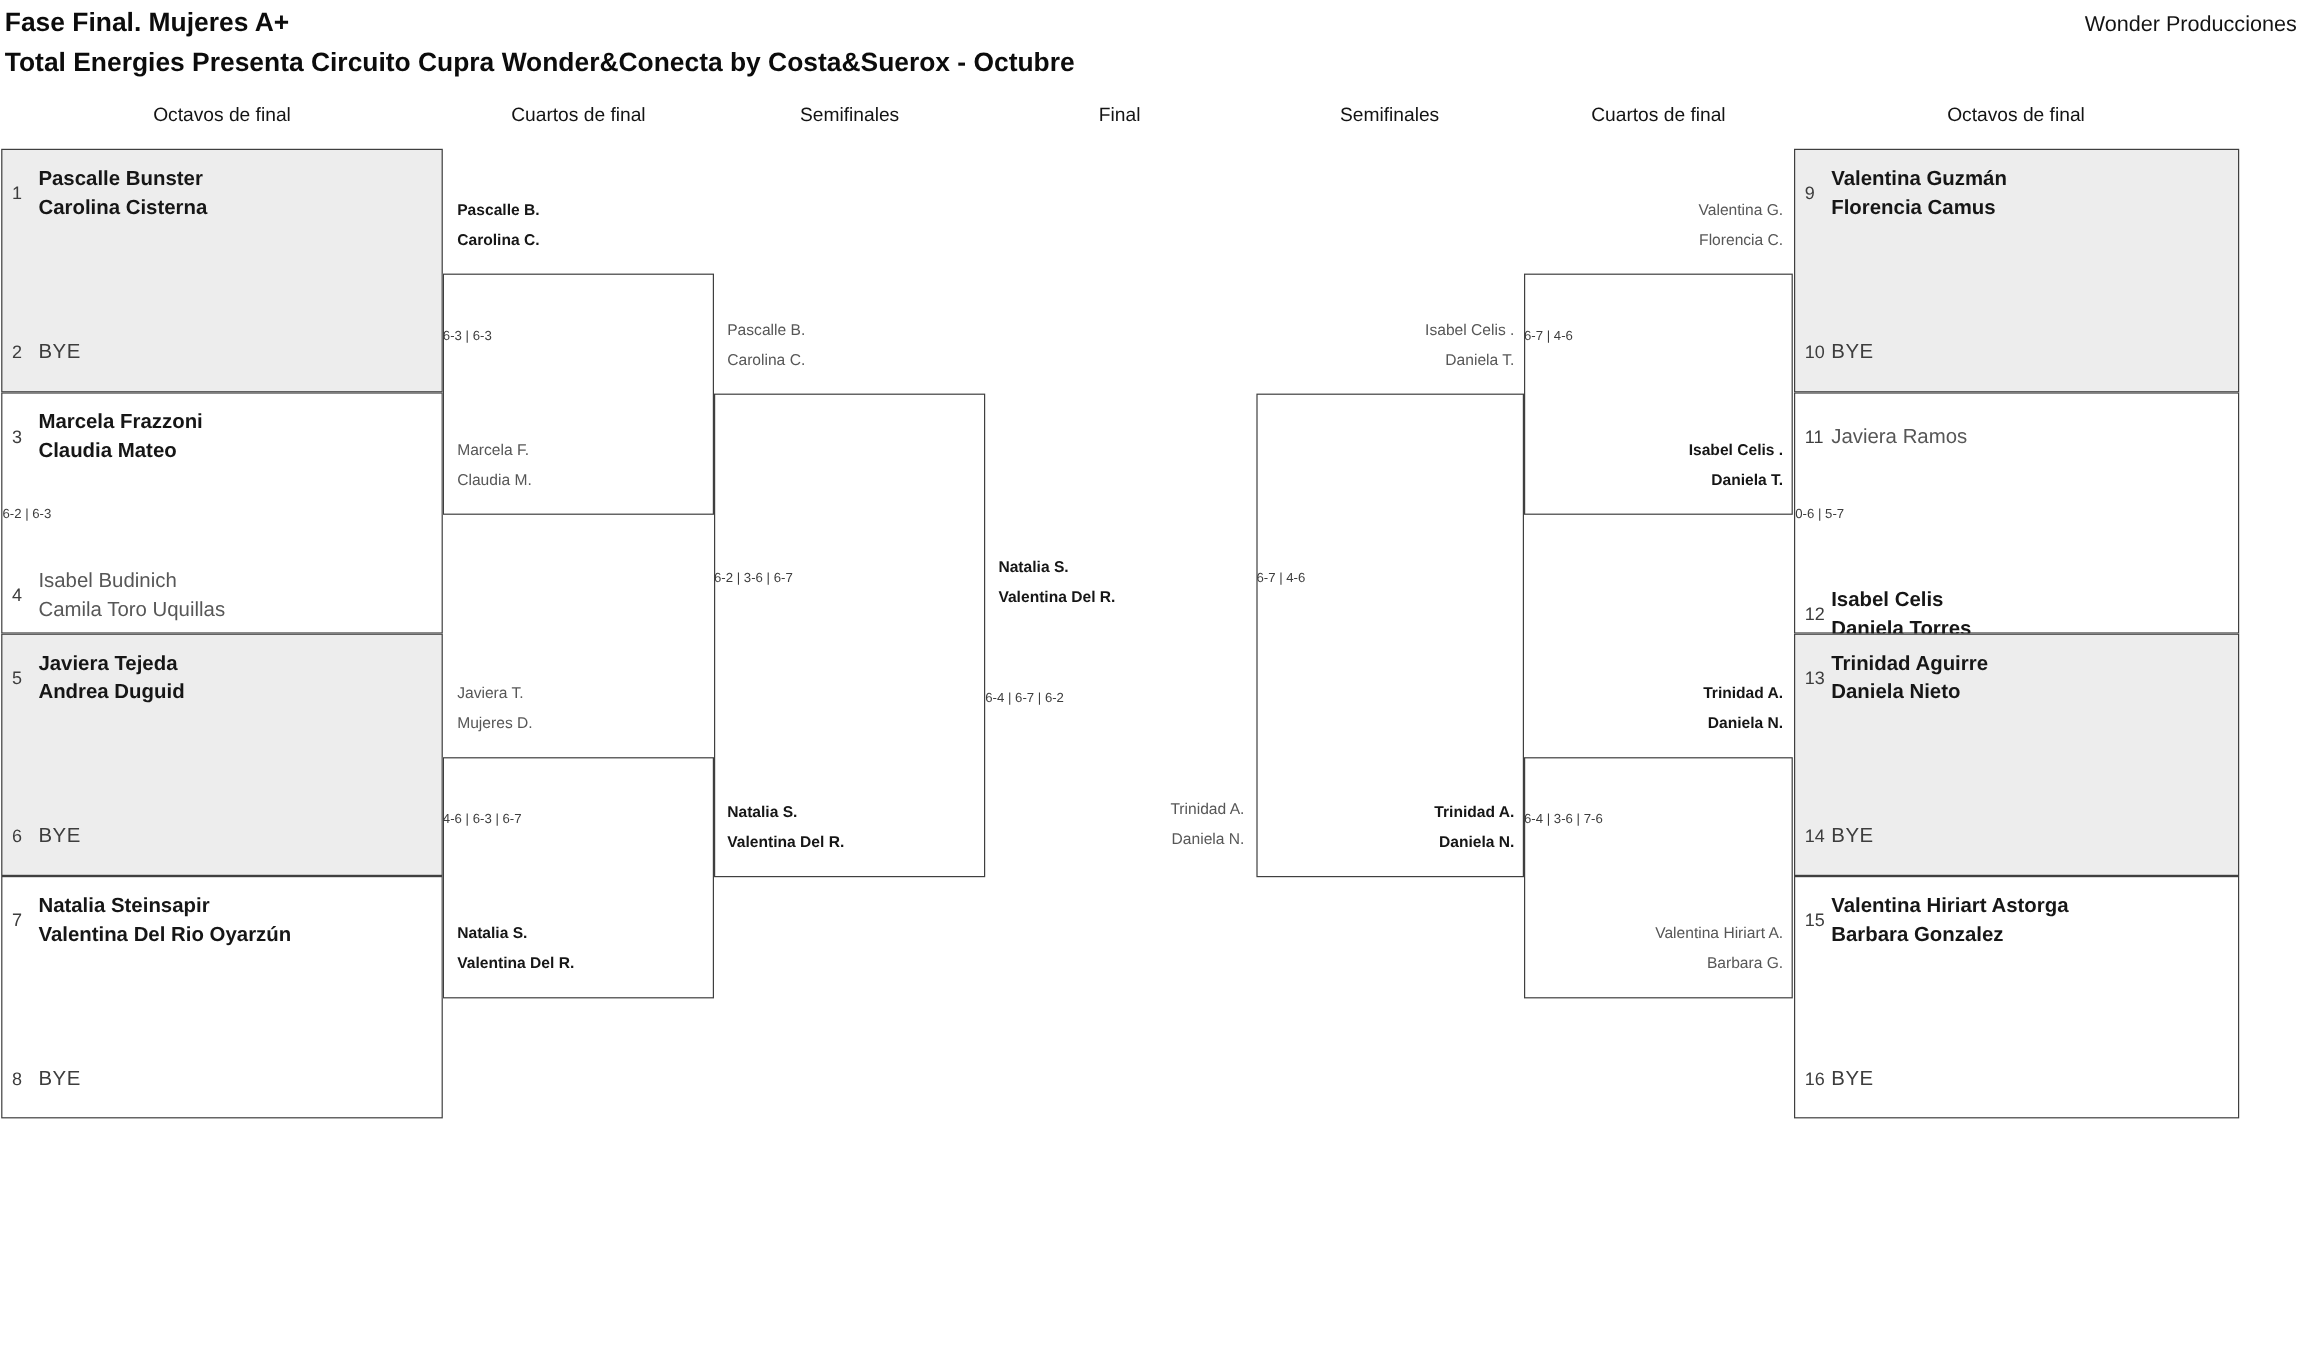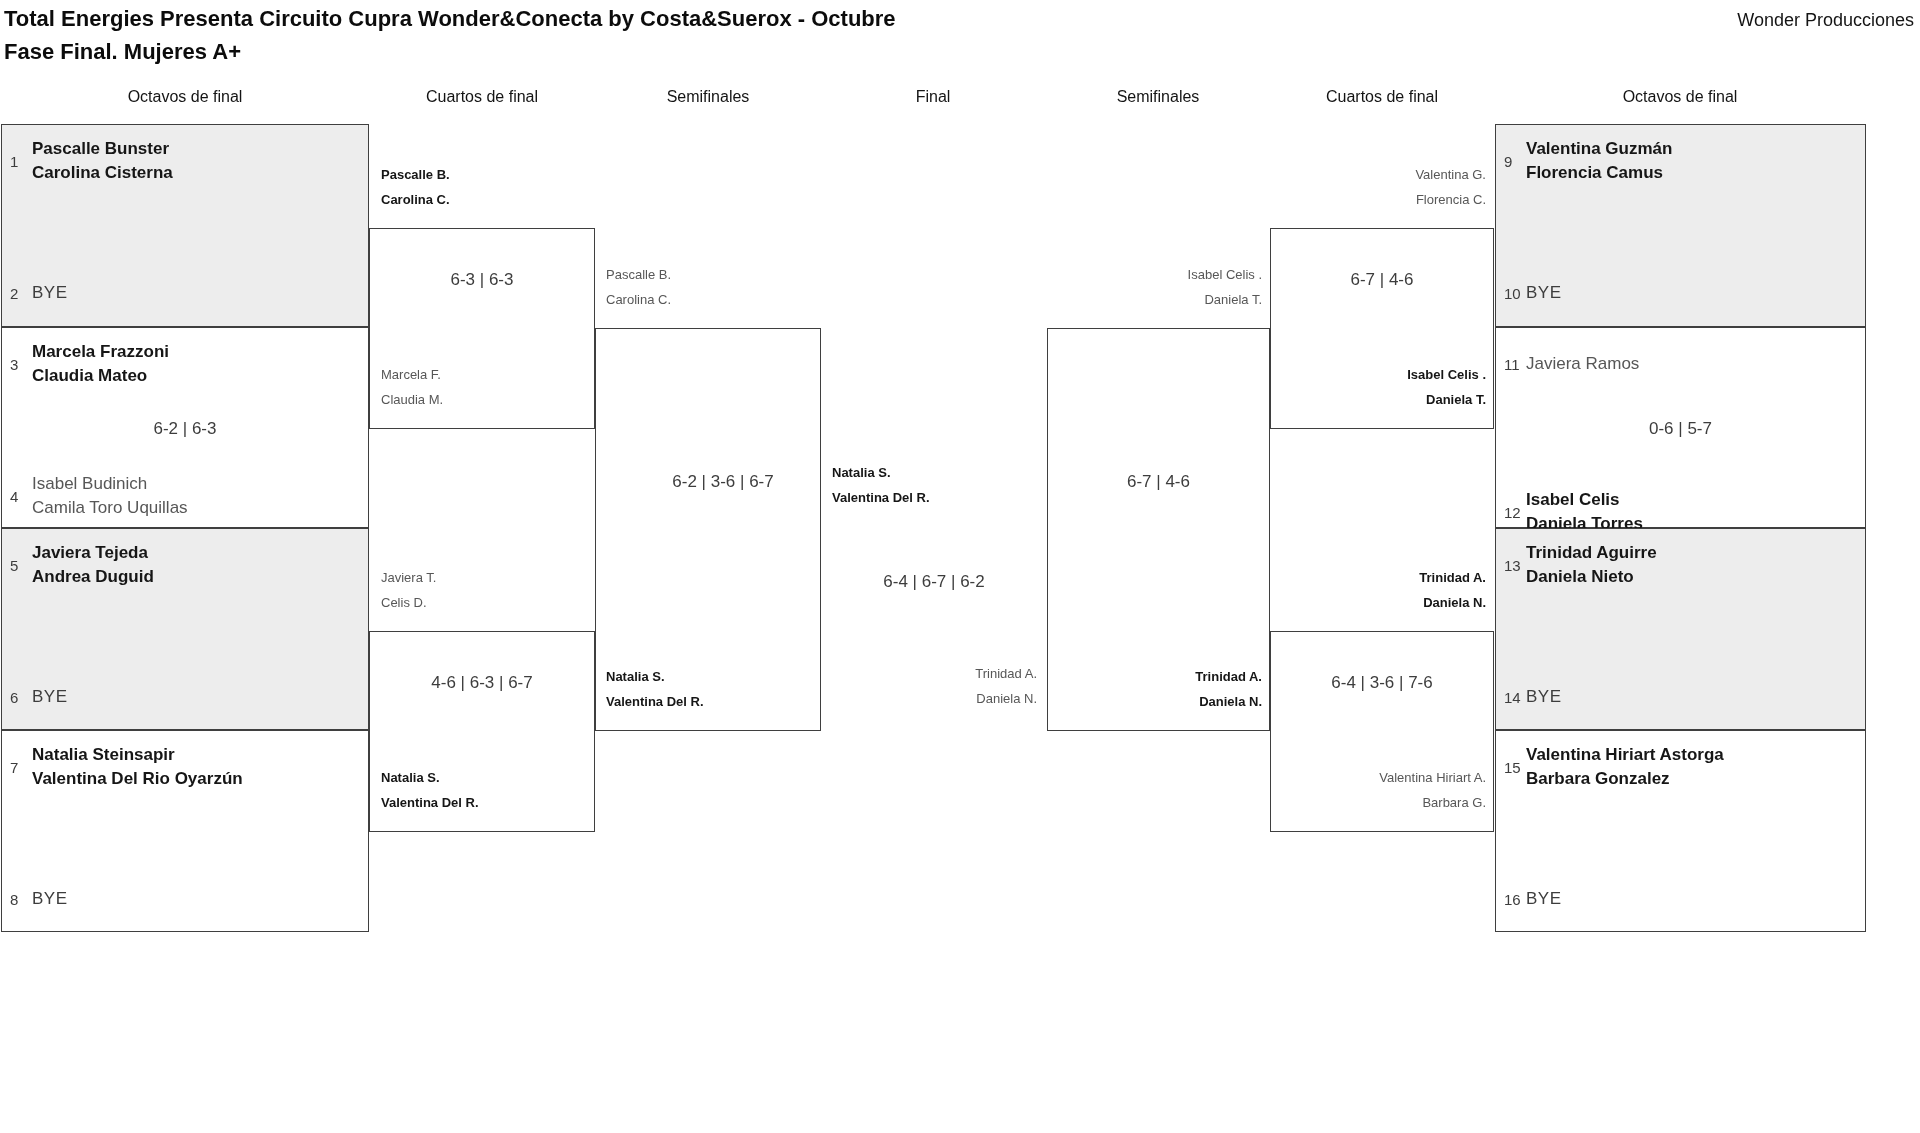--- a/index.html
+++ b/index.html
@@ -12,32 +12,32 @@
        transform:translateX(-50%);white-space:nowrap;}
   .box{position:absolute;box-sizing:border-box;border:1px solid var(--border,#3f3f3f);background:#fff;}
   .box.shaded{background:var(--shade,#ededed);}
   .slot{position:absolute;left:0;width:100%;height:48px;display:flex;align-items:center;
         padding-left:8px;box-sizing:border-box;}
   .seed{flex:none;width:22px;font-size:15px;color:var(--muted,#3d3d3d);}
   .names{font-size:17px;line-height:24px;white-space:nowrap;}
   .winner{font-weight:700;color:var(--win,#161616);}
   .loser{font-weight:400;color:var(--lose,#575757);}
   .bye{font-weight:400;color:var(--muted,#3d3d3d);letter-spacing:.5px;}
-  .score{position:absolute;font-size:17px;color:var(--muted,#3d3d3d);text-align:center;
+  .score{position:absolute;font-size:11px;color:var(--muted,#3d3d3d);
          transform:translateY(-50%);white-space:nowrap;}
   .label{position:absolute;font-size:13px;line-height:25px;white-space:nowrap;}
   .alignR{text-align:right;}
 </style>
 </head>
 <body>
 
 <div class="page">
   <div class="title">
+    <div>Fase Final. Mujeres A+</div>
     <div>Total Energies Presenta Circuito Cupra Wonder&amp;Conecta by Costa&amp;Suerox - Octubre</div>
-    <div>Fase Final. Mujeres A+</div>
   </div>
   <div class="organizer">Wonder Producciones</div>
   <div id="bracket" style="position:absolute;left:0;top:0;width:100%;height:100%;">
       <div class="hdr" style="left: 185px;">Octavos de final</div>
       <div class="hdr" style="left: 482px;">Cuartos de final</div>
       <div class="hdr" style="left: 708px;">Semifinales</div>
       <div class="hdr" style="left: 933px;">Final</div>
       <div class="hdr" style="left: 1158px;">Semifinales</div>
       <div class="hdr" style="left: 1382px;">Cuartos de final</div>
       <div class="hdr" style="left: 1680px;">Octavos de final</div>
@@ -170,21 +170,21 @@
         <div class="lline">Carolina C.</div>
       </div>
       <div class="label loser" style="left: 381px; top: 362px; width: 206px;">
         <div class="lline">Marcela F.</div>
         <div class="lline">Claudia M.</div>
       </div>
       <div class="score" style="left: 369px; top: 280px; width: 226px;">6-3 | 6-3</div>
       <div class="box" style="left: 369px; top: 631px; width: 226px; height: 201px;"></div>
       <div class="label loser" style="left: 381px; top: 565px; width: 206px;">
         <div class="lline">Javiera T.</div>
-        <div class="lline">Celis D.</div>
+        <div class="lline">Mujeres D.</div>
       </div>
       <div class="label winner" style="left: 381px; top: 765px; width: 206px;">
         <div class="lline">Natalia S.</div>
         <div class="lline">Valentina Del R.</div>
       </div>
       <div class="score" style="left: 369px; top: 683px; width: 226px;">4-6 | 6-3 | 6-7</div>
       <div class="box" style="left: 1270px; top: 228px; width: 224px; height: 201px;"></div>
       <div class="label loser alignR" style="left: 1282px; top: 162px; width: 204px;">
         <div class="lline">Valentina G.</div>
         <div class="lline">Florencia C.</div>

